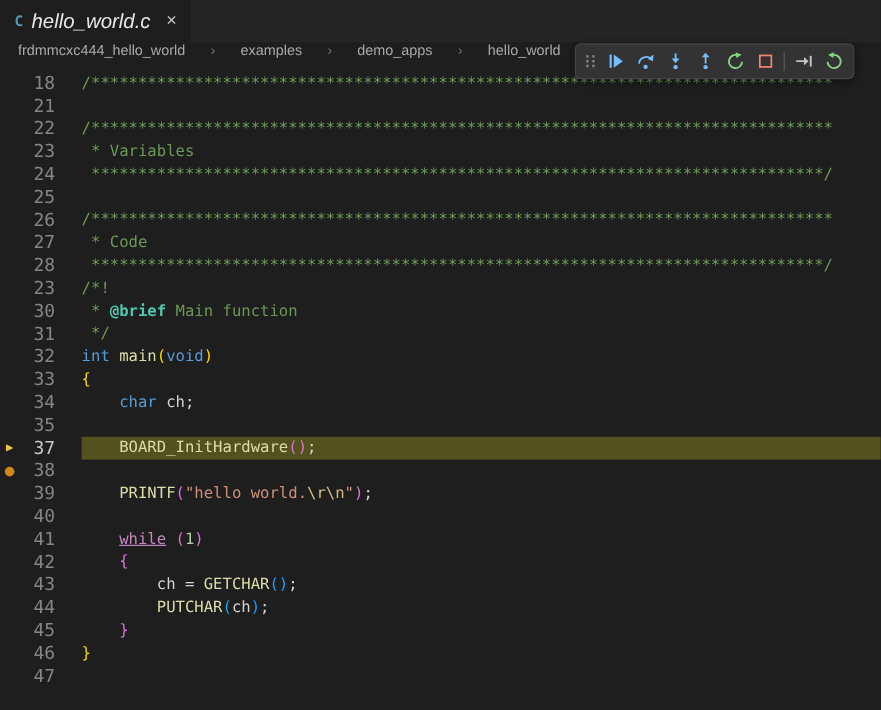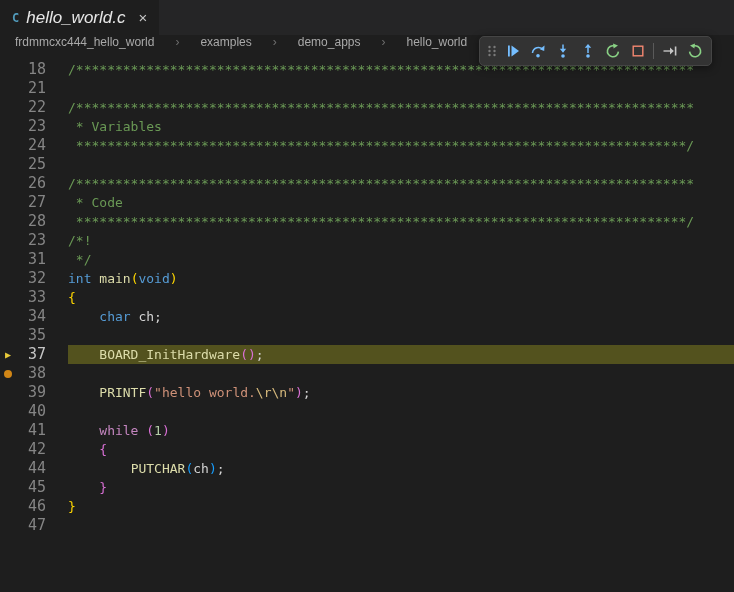--- a/index.html
+++ b/index.html
@@ -32,21 +32,21 @@
   .marker.arrow{color:var(--debug_arrow,#e9cb3a);font-size:10px;}
   .marker.dot::before{content:'';display:block;width:8px;height:8px;border-radius:50%;background:#d18616;margin:0 auto;}
   .ln{flex:1;text-align:right;padding-right:22px;color:var(--line_number,#858585);font-size:15px;}
   .line.current .ln{color:#c6c6c6;}
   .code{flex:1;overflow:hidden;color:var(--plain,#d4d4d4);}
   .line.current .code{background:var(--current_line_bg,#53521e);}
 
   .tk-cmt{color:var(--comment,#6a9955);}
   .tk-dockw{color:var(--doc_keyword,#4ec9b0);font-weight:bold;}
   .tk-kw{color:var(--keyword,#569cd6);}
-  .tk-ctrl{color:var(--control,#c586c0);}
+  .tk-ctrl{color:var(--control,#c586c0);text-decoration:underline;}
   .tk-fn{color:var(--function,#dcdcaa);}
   .tk-str{color:var(--string,#ce9178);}
   .tk-esc{color:var(--escape,#d7ba7d);}
   .tk-num{color:var(--number,#b5cea8);}
   .tk-plain{color:var(--plain,#d4d4d4);}
   .tk-b1{color:var(--bracket1,#ffd700);}
   .tk-b2{color:var(--bracket2,#da70d6);}
   .tk-b3{color:var(--bracket3,#179fff);}
 </style>
 </head>
@@ -147,29 +147,31 @@
       <div class="line"><div class="gutter"><span class="marker"></span><span class="ln">18</span></div><div class="code"><span class="tk-cmt">/*******************************************************************************</span></div></div>
       <div class="line"><div class="gutter"><span class="marker"></span><span class="ln">21</span></div><div class="code"></div></div>
       <div class="line"><div class="gutter"><span class="marker"></span><span class="ln">22</span></div><div class="code"><span class="tk-cmt">/*******************************************************************************</span></div></div>
       <div class="line"><div class="gutter"><span class="marker"></span><span class="ln">23</span></div><div class="code"><span class="tk-cmt"> * Variables</span></div></div>
       <div class="line"><div class="gutter"><span class="marker"></span><span class="ln">24</span></div><div class="code"><span class="tk-cmt"> ******************************************************************************/</span></div></div>
       <div class="line"><div class="gutter"><span class="marker"></span><span class="ln">25</span></div><div class="code"></div></div>
       <div class="line"><div class="gutter"><span class="marker"></span><span class="ln">26</span></div><div class="code"><span class="tk-cmt">/*******************************************************************************</span></div></div>
       <div class="line"><div class="gutter"><span class="marker"></span><span class="ln">27</span></div><div class="code"><span class="tk-cmt"> * Code</span></div></div>
       <div class="line"><div class="gutter"><span class="marker"></span><span class="ln">28</span></div><div class="code"><span class="tk-cmt"> ******************************************************************************/</span></div></div>
       <div class="line"><div class="gutter"><span class="marker"></span><span class="ln">23</span></div><div class="code"><span class="tk-cmt">/*!</span></div></div>
+      <div class="line"><div class="gutter"><span class="marker"></span><span class="ln">30</span></div><div class="code"><span class="tk-cmt"> * </span><span class="tk-dockw">@brief</span><span class="tk-cmt"> Main function</span></div></div>
       <div class="line"><div class="gutter"><span class="marker"></span><span class="ln">31</span></div><div class="code"><span class="tk-cmt"> */</span></div></div>
       <div class="line"><div class="gutter"><span class="marker"></span><span class="ln">32</span></div><div class="code"><span class="tk-kw">int</span><span class="tk-plain"> </span><span class="tk-fn">main</span><span class="tk-b1">(</span><span class="tk-kw">void</span><span class="tk-b1">)</span></div></div>
       <div class="line"><div class="gutter"><span class="marker"></span><span class="ln">33</span></div><div class="code"><span class="tk-b1">{</span></div></div>
       <div class="line"><div class="gutter"><span class="marker"></span><span class="ln">34</span></div><div class="code"><span class="tk-plain">    </span><span class="tk-kw">char</span><span class="tk-plain"> ch;</span></div></div>
       <div class="line"><div class="gutter"><span class="marker"></span><span class="ln">35</span></div><div class="code"></div></div>
       <div class="line current"><div class="gutter"><span class="marker arrow">▶</span><span class="ln">37</span></div><div class="code"><span class="tk-plain">    </span><span class="tk-fn">BOARD_InitHardware</span><span class="tk-b2">()</span><span class="tk-plain">;</span></div></div>
       <div class="line"><div class="gutter"><span class="marker dot"></span><span class="ln">38</span></div><div class="code"></div></div>
       <div class="line"><div class="gutter"><span class="marker"></span><span class="ln">39</span></div><div class="code"><span class="tk-plain">    </span><span class="tk-fn">PRINTF</span><span class="tk-b2">(</span><span class="tk-str">"hello world.</span><span class="tk-esc">\r\n</span><span class="tk-str">"</span><span class="tk-b2">)</span><span class="tk-plain">;</span></div></div>
       <div class="line"><div class="gutter"><span class="marker"></span><span class="ln">40</span></div><div class="code"></div></div>
       <div class="line"><div class="gutter"><span class="marker"></span><span class="ln">41</span></div><div class="code"><span class="tk-plain">    </span><span class="tk-ctrl">while</span><span class="tk-plain"> </span><span class="tk-b2">(</span><span class="tk-num">1</span><span class="tk-b2">)</span></div></div>
       <div class="line"><div class="gutter"><span class="marker"></span><span class="ln">42</span></div><div class="code"><span class="tk-plain">    </span><span class="tk-b2">{</span></div></div>
+      <div class="line"><div class="gutter"><span class="marker"></span><span class="ln">43</span></div><div class="code"><span class="tk-plain">        ch = </span><span class="tk-fn">GETCHAR</span><span class="tk-b3">()</span><span class="tk-plain">;</span></div></div>
       <div class="line"><div class="gutter"><span class="marker"></span><span class="ln">44</span></div><div class="code"><span class="tk-plain">        </span><span class="tk-fn">PUTCHAR</span><span class="tk-b3">(</span><span class="tk-plain">ch</span><span class="tk-b3">)</span><span class="tk-plain">;</span></div></div>
       <div class="line"><div class="gutter"><span class="marker"></span><span class="ln">45</span></div><div class="code"><span class="tk-plain">    </span><span class="tk-b2">}</span></div></div>
       <div class="line"><div class="gutter"><span class="marker"></span><span class="ln">46</span></div><div class="code"><span class="tk-b1">}</span></div></div>
       <div class="line"><div class="gutter"><span class="marker"></span><span class="ln">47</span></div><div class="code"></div></div>
     </div>
 </div>
 
 </body></html>

